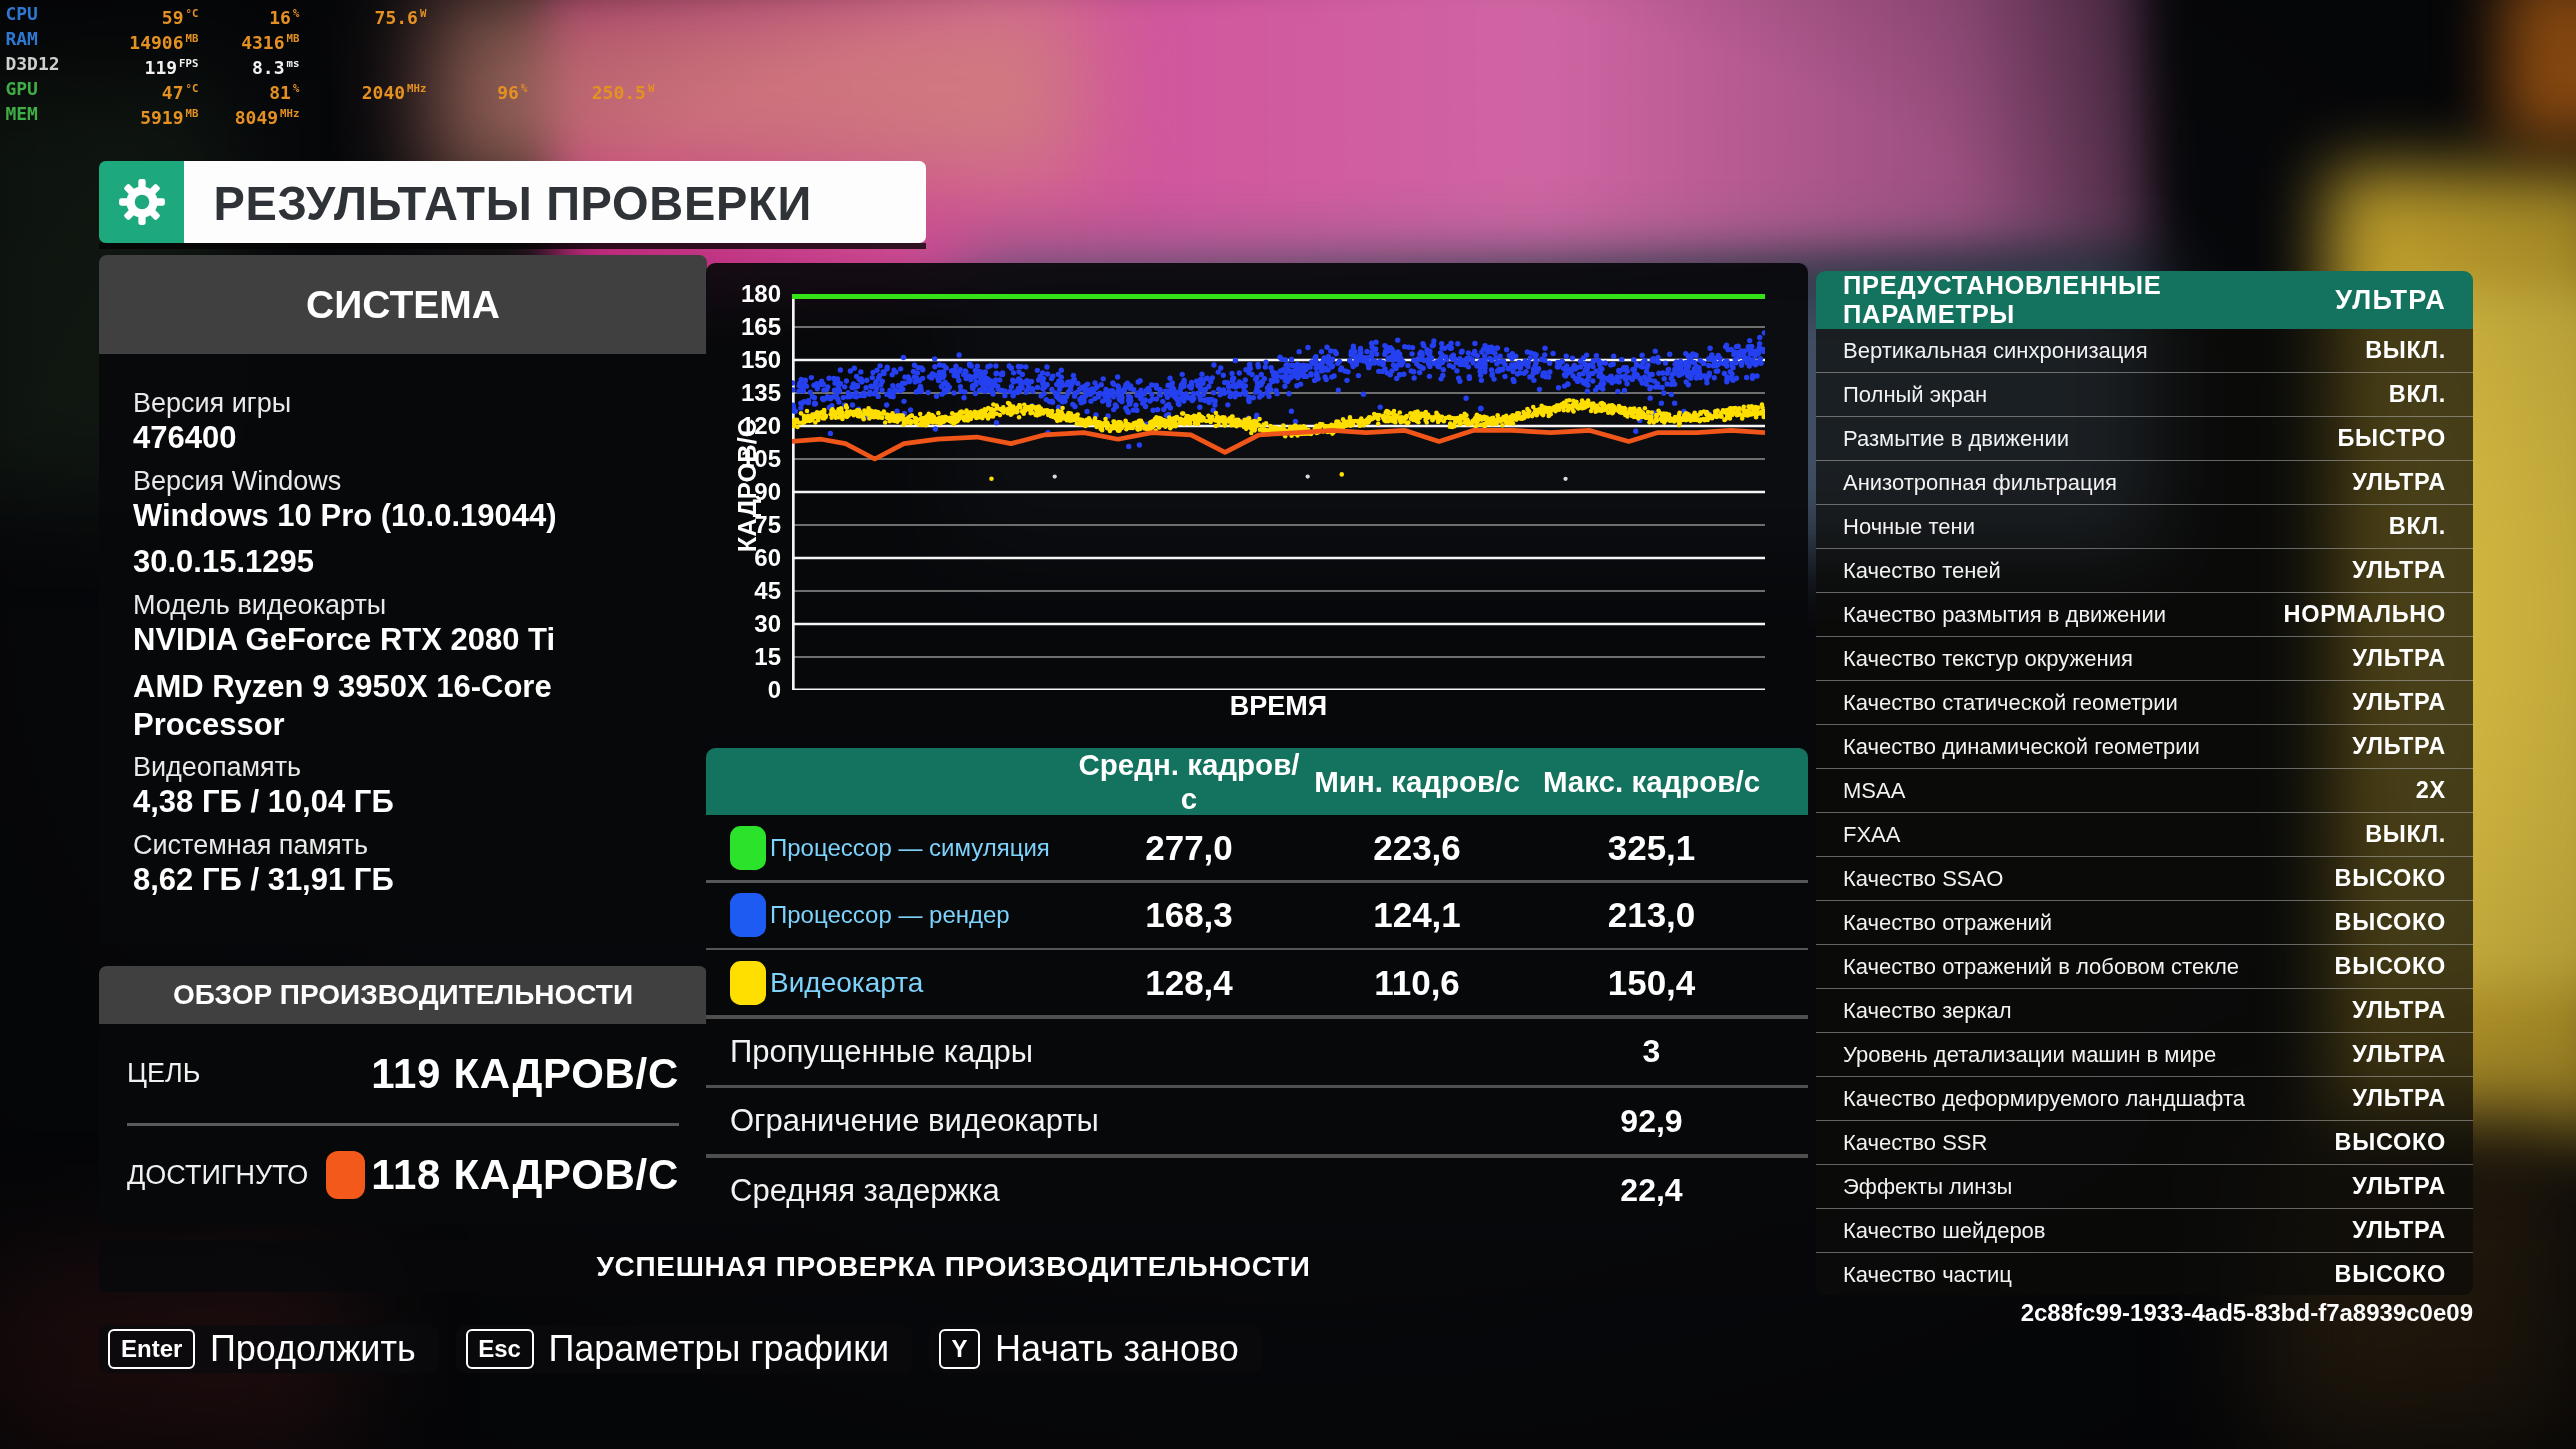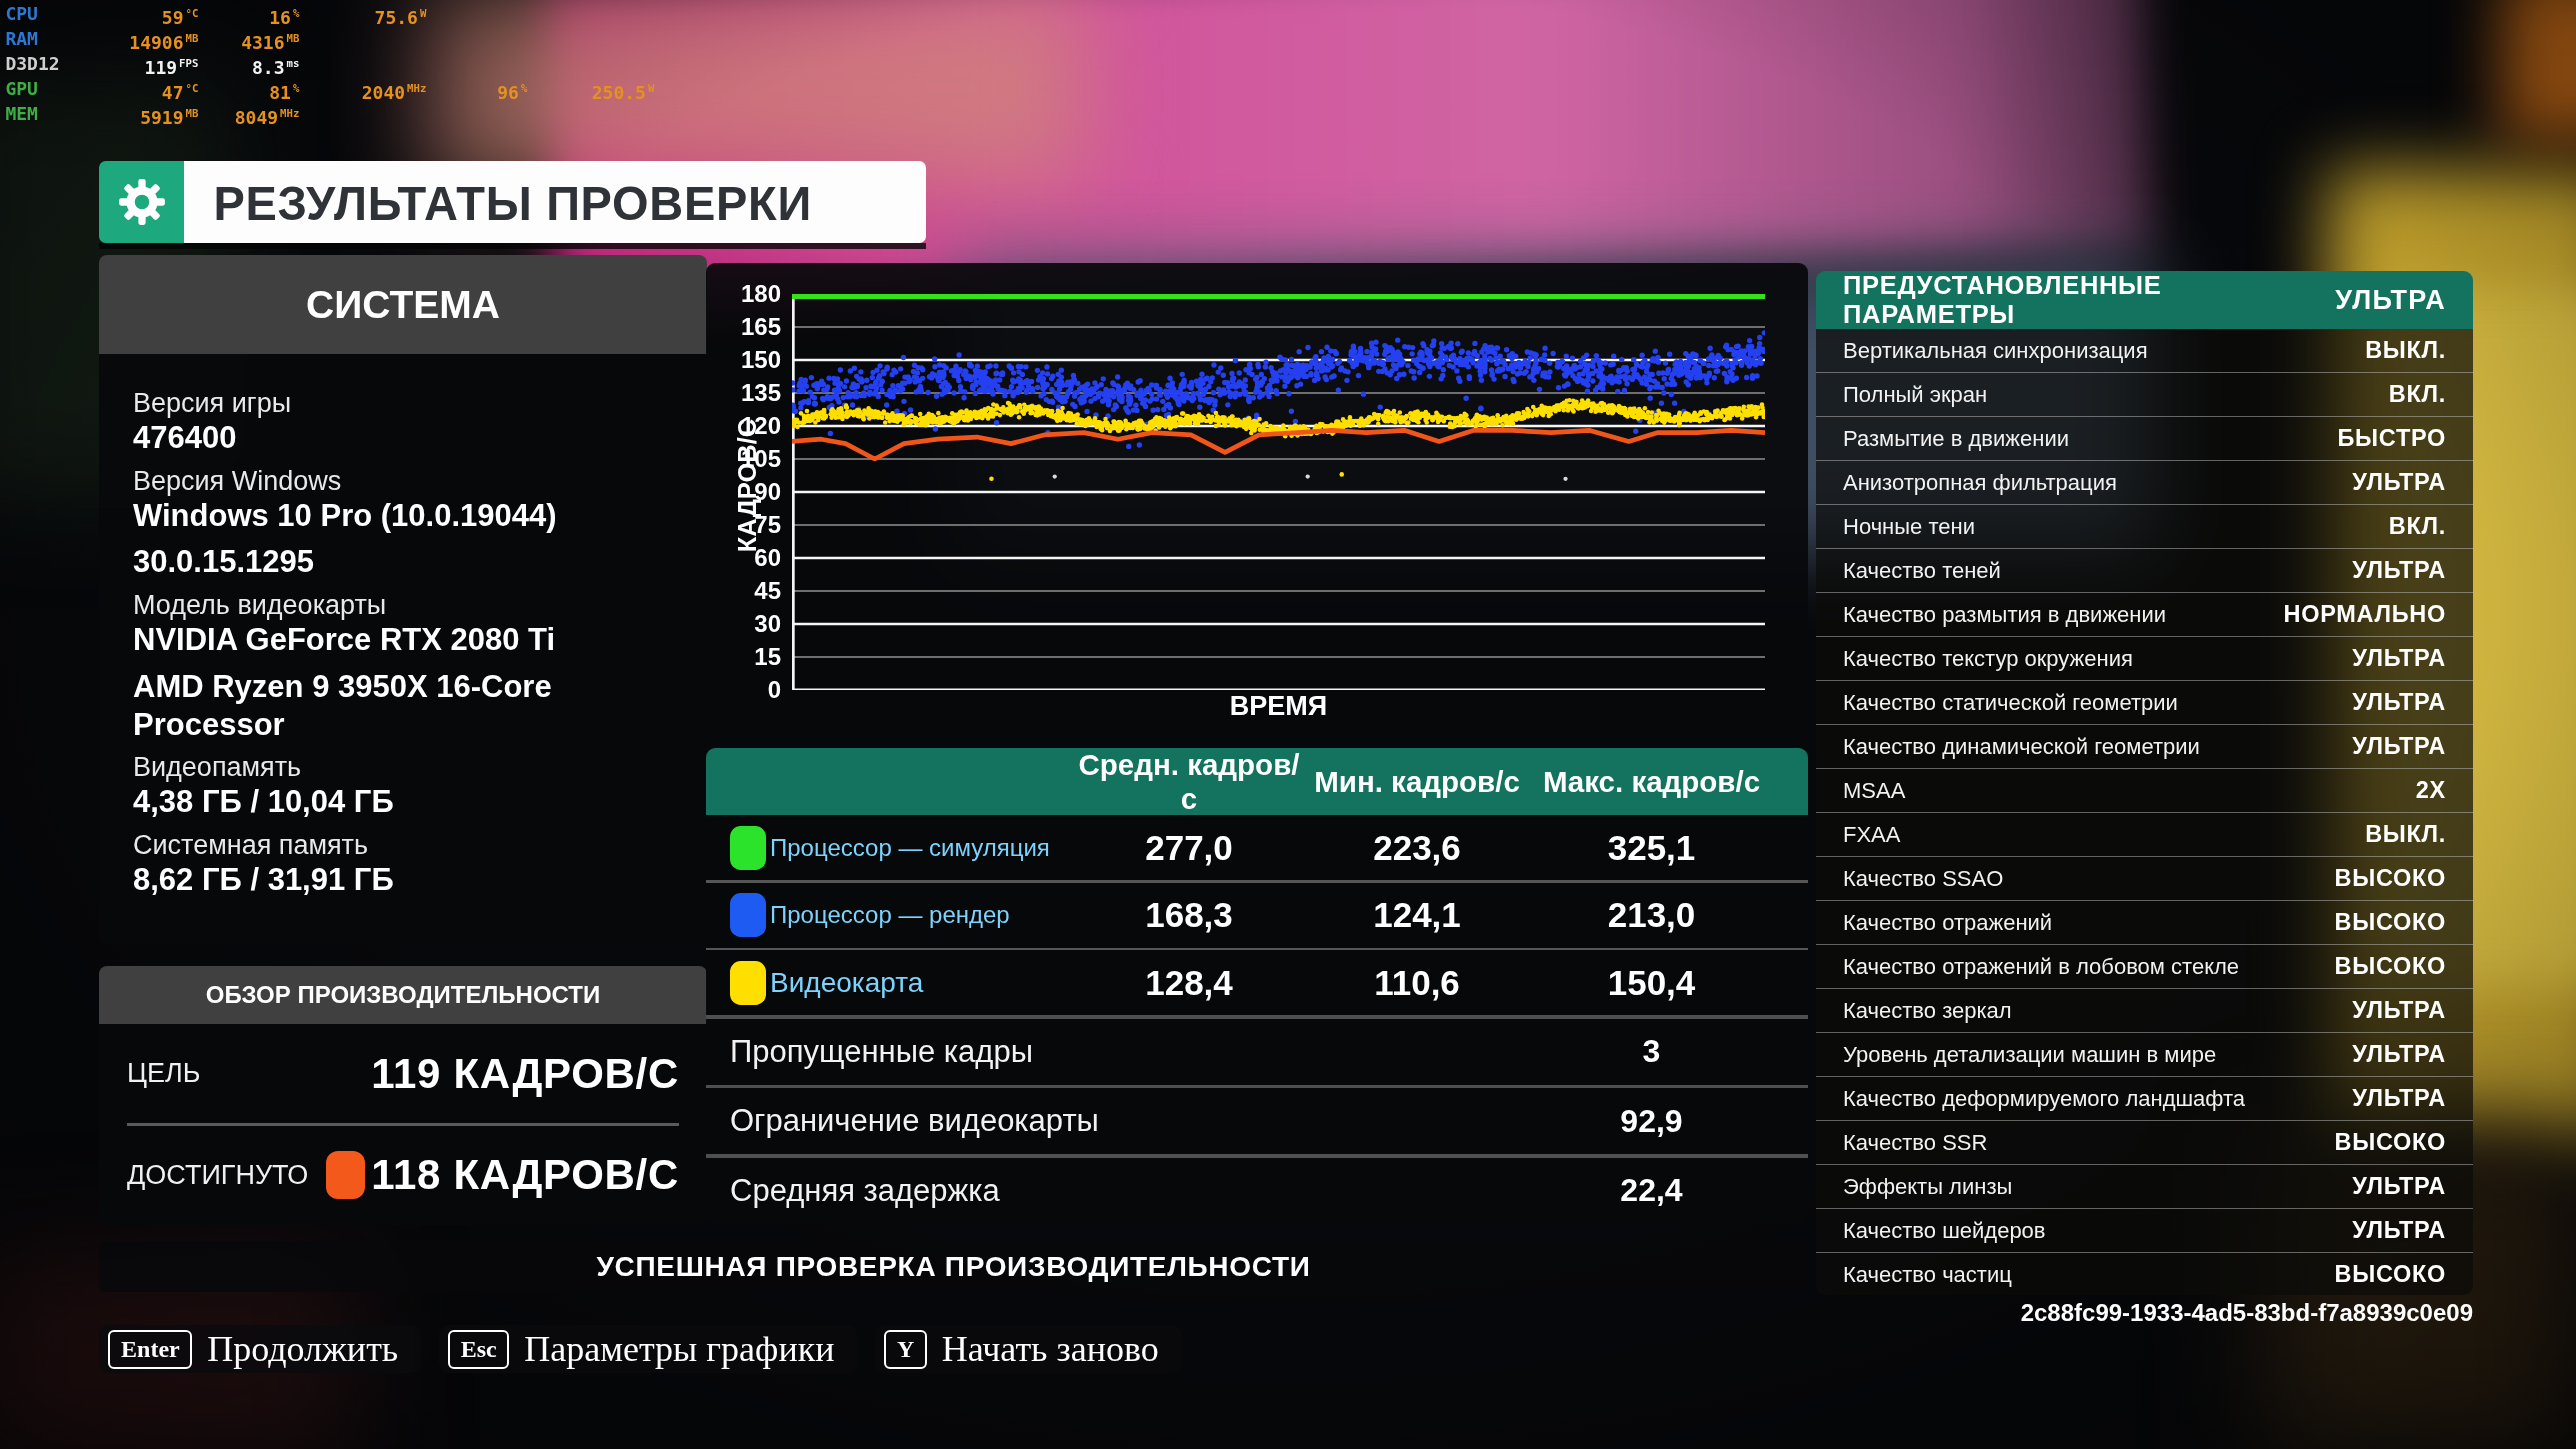--- a/index.html
+++ b/index.html
@@ -42,21 +42,21 @@
   .panel-body{background:rgba(8,9,11,.93);}
   
   #system-panel{left:99px;top:255px;width:608px;height:690px;}
   #system-panel .panel-header{height:99px;font-size:39px;}
   #system-panel .panel-body{height:590px;padding:34px 0 0 34px;box-sizing:border-box;}
   .sys-field{margin-bottom:8.7px;}
   .sys-label{font-size:27px;color:#e9e9e9;line-height:31px;}
   .sys-value{font-size:31px;color:#fff;font-weight:bold;line-height:38px;}
   
   #overview-panel{left:99px;top:966px;width:608px;height:259px;}
-  #overview-panel .panel-header{height:58px;font-size:24px;}
+  #overview-panel .panel-header{height:58px;font-size:28px;}
   #overview-panel .panel-body{height:201px;display:flex;flex-direction:column;padding:0 28px;box-sizing:border-box;}
   .ov-row{flex:1;display:flex;align-items:center;}
   .ov-label{font-size:27px;color:#f0f0f0;}
   .ov-value{margin-left:auto;font-size:42px;font-weight:bold;color:#fff;letter-spacing:0.7px;}
   .ov-divider{height:2.7px;background:#5a5a5a;}
   .ov-swatch{width:39px;height:48px;border-radius:12px;margin-left:17.4px;}
   
   #chart-panel{left:706px;top:263px;width:1102px;height:472px;border-radius:9.4px;
     background:rgba(8,9,11,.93);position:absolute;overflow:hidden;}
   #chart-plot{position:absolute;left:86px;top:31px;}
@@ -78,21 +78,21 @@
   .num-cell{text-align:center;font-size:35px;font-weight:bold;color:#fff;}
   .row-divider{height:2.7px;background:#565656;flex:0 0 auto;}
   .stat-row{height:66px;display:grid;grid-template-columns:825px 241px;align-items:center;flex:0 0 auto;}
   .stat-label{font-size:31px;color:#f2f2f2;padding-left:24px;}
   .stat-value{text-align:center;font-size:32px;font-weight:bold;color:#fff;}
   .stat-divider{height:3.4px;background:#4f4f4f;flex:0 0 auto;}
   
   #footer-bar{position:absolute;left:99px;top:1241px;width:1709px;height:51px;border-radius:5.4px;
     background:rgba(8,8,10,.88);display:flex;align-items:center;justify-content:center;}
   #footer-message{font-size:28px;font-weight:bold;color:#fff;letter-spacing:0.7px;}
-  #button-row{position:absolute;left:99px;top:1325px;display:flex;gap:17.4px;font-family:Liberation Serif, serif;}
+  #button-row{position:absolute;left:99px;top:1325px;display:flex;gap:17.4px;}
   .kbtn{height:48px;background:rgba(10,10,12,.88);border-radius:9.4px;display:flex;align-items:center;
     padding:0 23px 0 9.4px;}
   .keycap{border:2px solid #fff;border-radius:6px;color:#fff;font-weight:bold;font-size:24px;
     padding:4px 10.7px;margin-right:14.8px;}
   .kbtn-label{color:#fff;font-size:36px;}
   
   #presets-panel{left:1816px;top:271px;width:657px;height:1024px;position:absolute;border-radius:9.4px;
     overflow:hidden;display:flex;flex-direction:column;}
   #presets-header{height:58px;background:#14735e;flex:0 0 auto;display:flex;align-items:center;
     padding:0 27px;}

